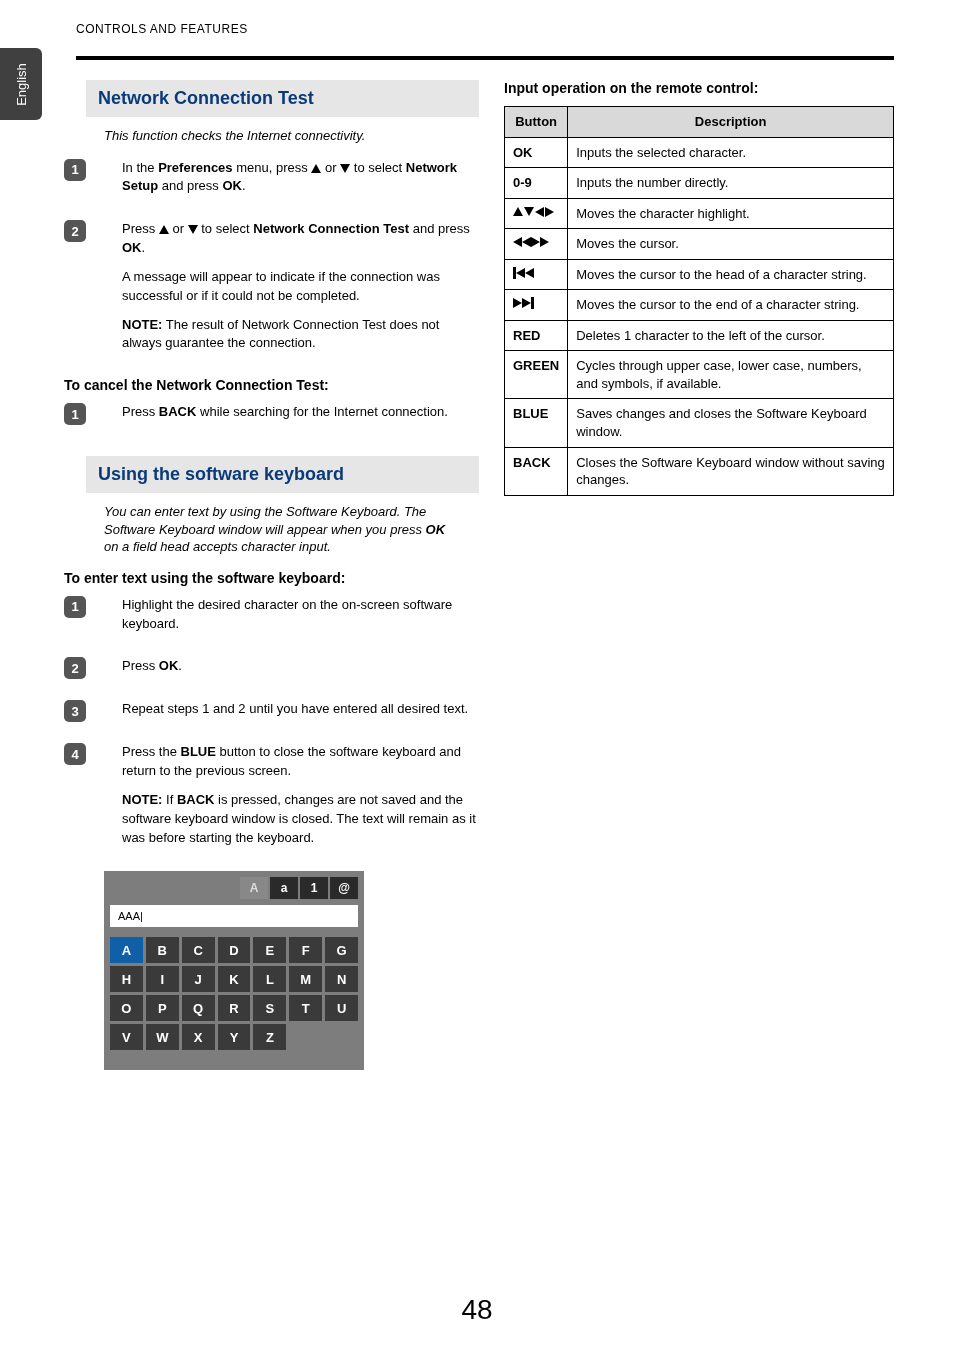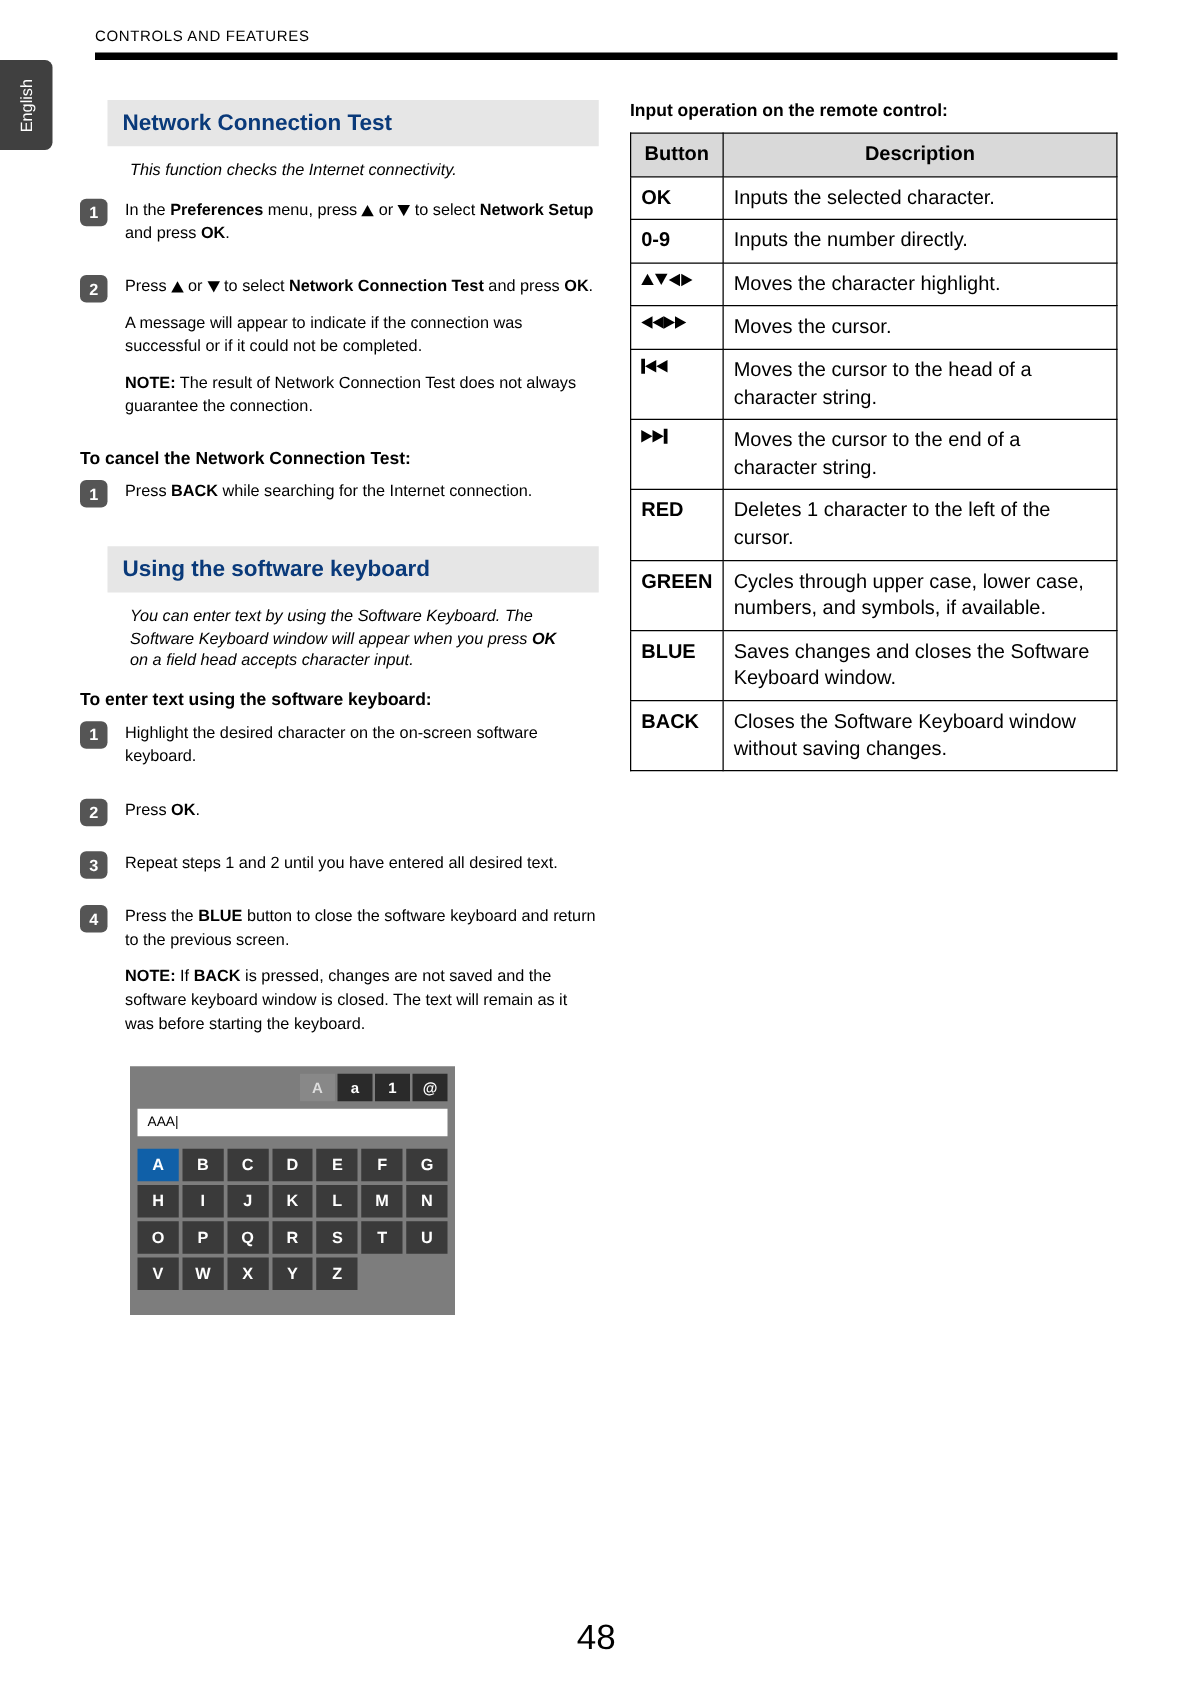--- a/index.html
+++ b/index.html
@@ -10,22 +10,22 @@
     background: #fff;
     color: #000;
     position: relative;
     font-size: 13px;
   }
   .header-band {
     position: absolute;
     top: 22px;
     left: 76px;
     right: 60px;
-    border-bottom: 6px solid #000000;
-    padding-bottom: 6px;
+    border-bottom: 4px solid #000000;
+    padding-bottom: 20px;
     font-size: 12px;
     letter-spacing: 0.5px;
   }
   .lang-tab {
     position: absolute;
     top: 48px;
     left: 0;
     width: 42px;
     height: 72px;
     background: #404040;
@@ -80,21 +80,21 @@
     justify-content: center;
     font-size: 13px;
     font-weight: bold;
     flex-shrink: 0;
   }
   .step-body {
     flex: 1;
     font-size: 13px;
     line-height: 1.45;
   }
-  .step-body p { margin-bottom: 10px; }
+  .step-body p { margin-bottom: 10px; margin-left: 22px; }
   .sub-head {
     font-weight: bold;
     font-size: 14px;
     margin: 6px 0 10px 0;
   }
   .triangle-up, .triangle-down, .triangle-left, .triangle-right {
     display: inline-block; width: 0; height: 0; vertical-align: middle;
   }
   .triangle-up { border-left: 5px solid transparent; border-right: 5px solid transparent; border-bottom: 9px solid #000; }
   .triangle-down { border-left: 5px solid transparent; border-right: 5px solid transparent; border-top: 9px solid #000; }
@@ -142,21 +142,21 @@
   }
   .kb-key.sel { background: #1060a8; }
   .right-title {
     font-weight: bold;
     font-size: 14px;
     margin-bottom: 10px;
   }
   table.remote {
     width: 100%;
     border-collapse: collapse;
-    font-size: 16px;
+    font-size: 13px;
   }
   table.remote th, table.remote td {
     border: 1px solid #000;
     padding: 6px 8px;
     text-align: left;
     vertical-align: top;
     line-height: 1.35;
   }
   table.remote th {
     background: #d9d9d9;

